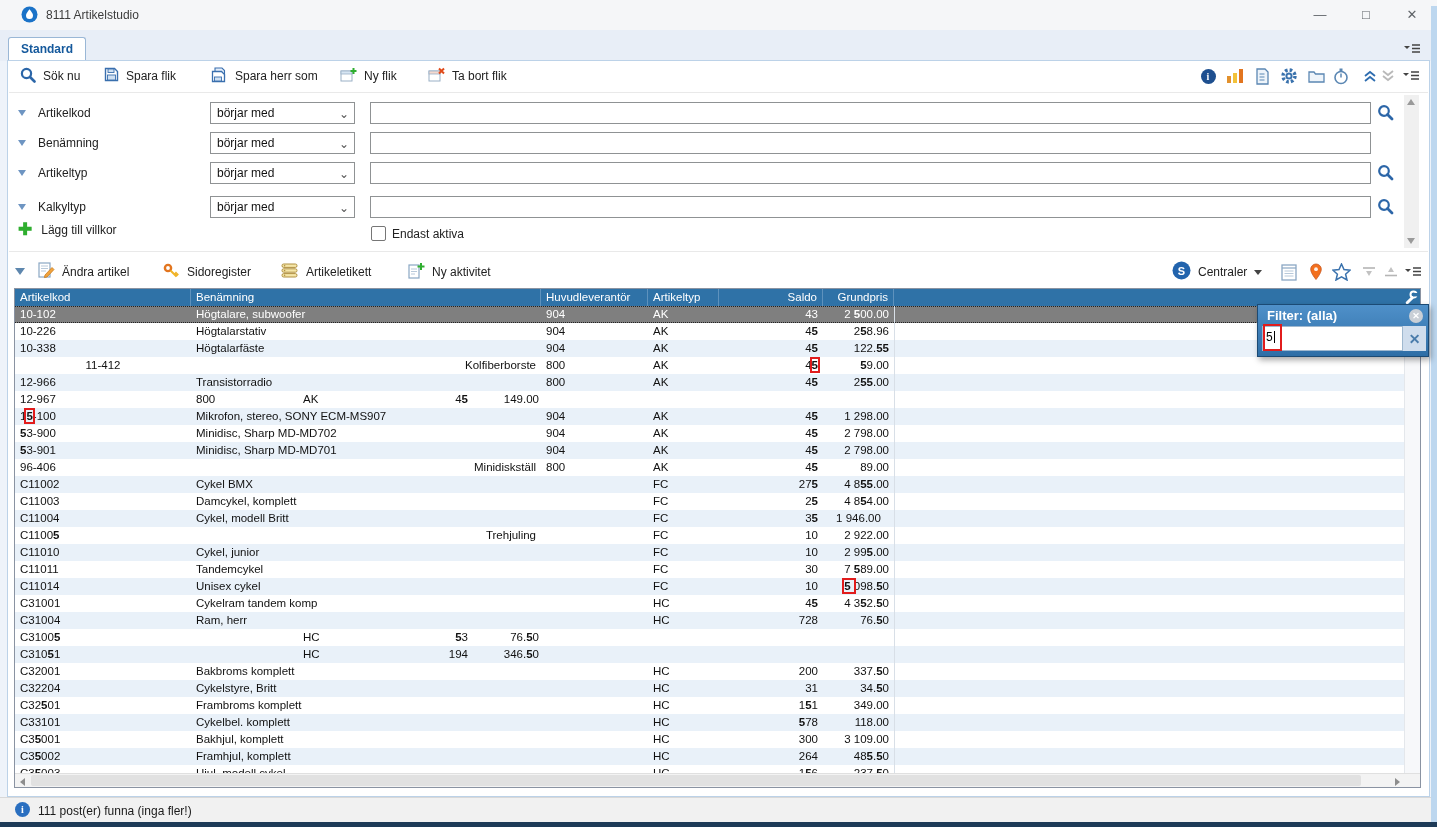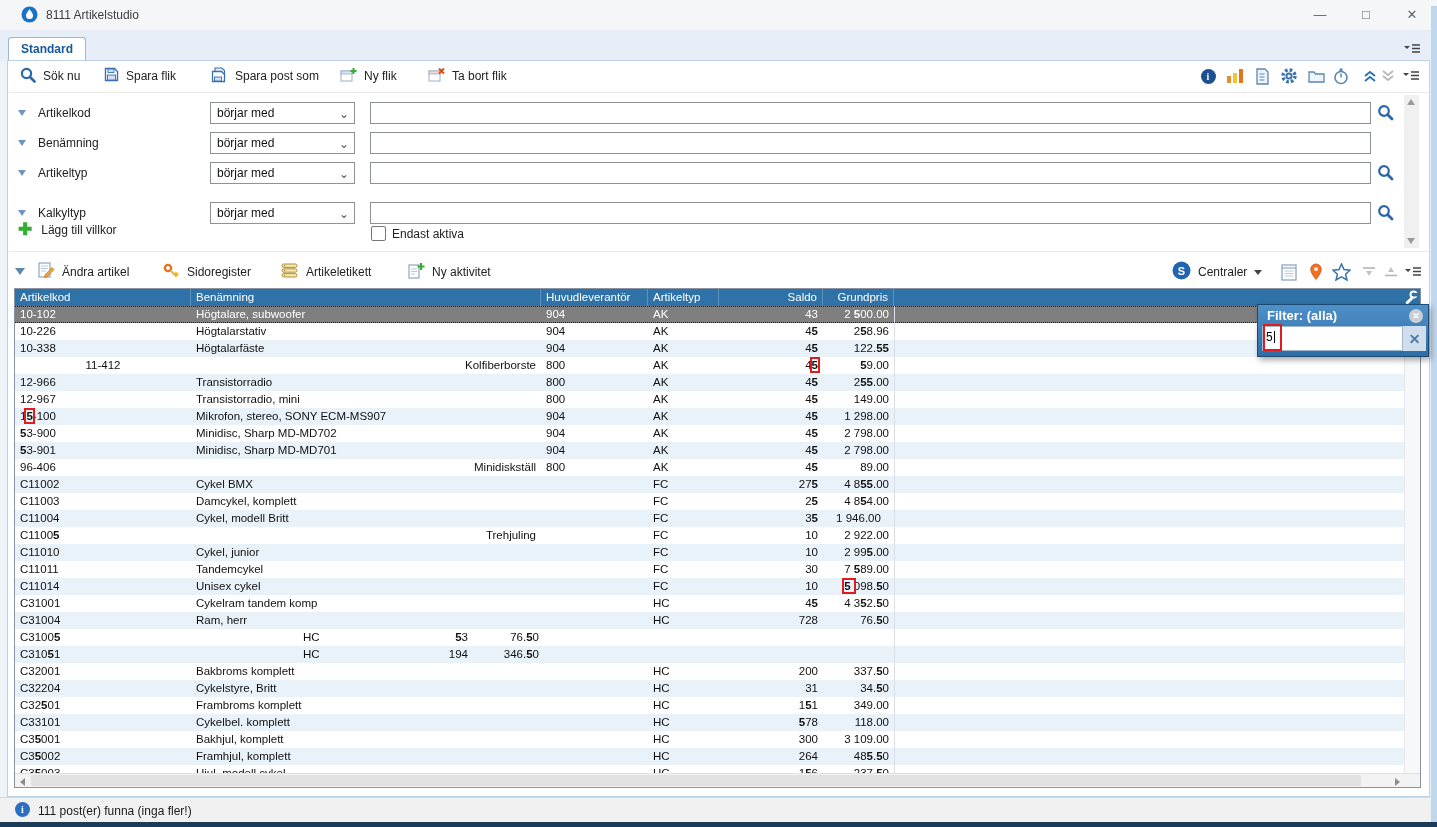--- a/index.html
+++ b/index.html
@@ -167,21 +167,21 @@
       <span>Spara flik</span>
   </div>
   <div class="tb-item" style="left:211px">
     <span>
       <svg width="17" height="16">
           <path d="M4 1 h7 l2.5 2.5 v7 h-9.5 z" fill="#e4eefa" stroke="#3a6fae" stroke-width="1.1"></path>
           <path d="M1.5 4.5 h9 l3 3 v7 h-12 z" fill="#fff" stroke="#3a6fae" stroke-width="1.3"></path>
           <rect x="3.5" y="10" width="7" height="4" fill="#cfe0f2" stroke="#3a6fae" stroke-width="0.9"></rect>
         </svg>
     </span>
-      <span>Spara post som</span>
+      <span>Spara herr som</span>
   </div>
   <div class="tb-item" style="left:340px">
     <span>
       <svg width="17" height="16">
           <rect x="1" y="4" width="11" height="10" fill="#fff" stroke="#9ab0c6"></rect>
           <rect x="1" y="4" width="11" height="3" fill="#d7e5f2" stroke="#9ab0c6" stroke-width="0.8"></rect>
           <path d="M13.5 1 v6 M10.5 4 h6" stroke="#2fae2f" stroke-width="2"></path>
         </svg>
     </span>
       <span>Ny flik</span>
@@ -270,21 +270,21 @@
       <div class="frow" style="top: 162px;">
         <span class="dtri"></span>
         <span class="flabel">Artikeltyp</span>
         <span class="fselect">börjar med<span class="selchev">⌄</span></span>
         <input class="finput" value="" style="">
         <span class="fmag"><svg width="17" height="17">
             <circle cx="7" cy="7" r="4.8" fill="none" stroke="#2c66a8" stroke-width="2.2"></circle>
             <line x1="10.5" y1="10.5" x2="15" y2="15" stroke="#2c66a8" stroke-width="2.8" stroke-linecap="round"></line>
           </svg></span>
       </div>
-      <div class="frow" style="top: 202px;">
+      <div class="frow" style="top: 196px;">
         <span class="dtri"></span>
         <span class="flabel">Kalkyltyp</span>
         <span class="fselect">börjar med<span class="selchev">⌄</span></span>
         <input class="finput" value="" style="">
         <span class="fmag"><svg width="17" height="17">
             <circle cx="7" cy="7" r="4.8" fill="none" stroke="#2c66a8" stroke-width="2.2"></circle>
             <line x1="10.5" y1="10.5" x2="15" y2="15" stroke="#2c66a8" stroke-width="2.8" stroke-linecap="round"></line>
           </svg></span>
       </div>
     </div>
@@ -449,21 +449,20 @@
         <div class="grow alt">
           <div class="gcell" style="width:176px;text-align:left">12-966</div>
           <div class="gcell" style="width:350px;text-align:left">Transistorradio</div>
           <div class="gcell" style="width:107px;text-align:left">800</div>
           <div class="gcell" style="width:71px;text-align:left">AK</div>
           <div class="gcell" style="width:104px;text-align:right">4<b>5</b></div>
           <div class="gcell" style="width:71px;text-align:right">2<b>5</b><b>5</b>.00</div>
         </div>
         <div class="grow">
           <div class="gcell" style="width:176px;text-align:left">12-967</div>
-          <div class="gcell" style="width:350px;text-align:left">Transistorradio, mini</div>
           <div class="gcell" style="width:107px;text-align:left">800</div>
           <div class="gcell" style="width:71px;text-align:left">AK</div>
           <div class="gcell" style="width:104px;text-align:right">4<b>5</b></div>
           <div class="gcell" style="width:71px;text-align:right">149.00</div>
         </div>
         <div class="grow alt">
           <div class="gcell" style="width:176px;text-align:left">1<span class="rb"><b>5</b></span>-100</div>
           <div class="gcell" style="width:350px;text-align:left">Mikrofon, stereo, SONY ECM-MS907</div>
           <div class="gcell" style="width:107px;text-align:left">904</div>
           <div class="gcell" style="width:71px;text-align:left">AK</div>

